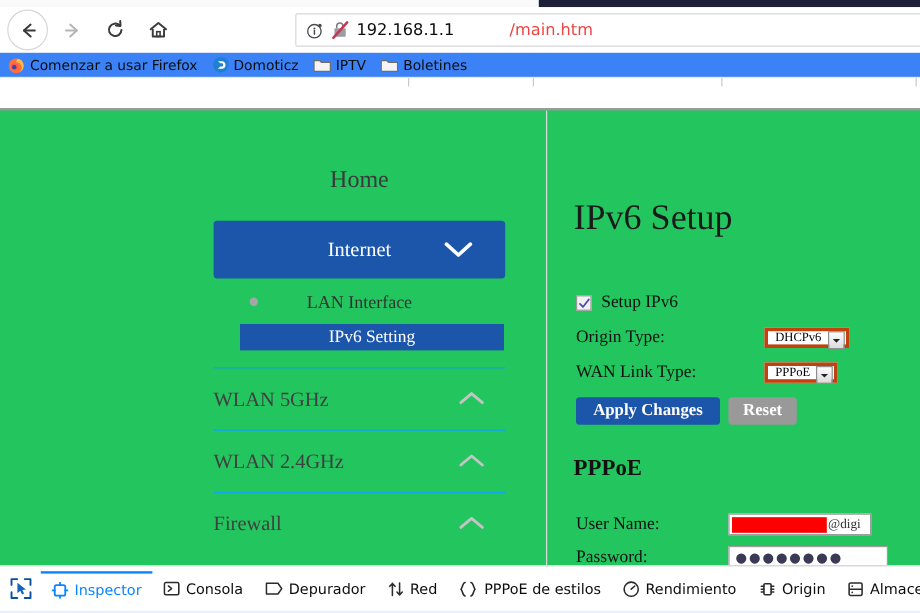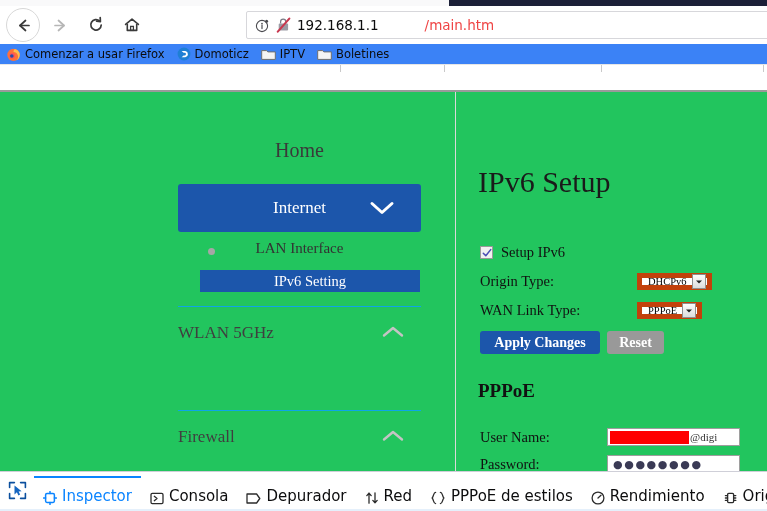--- a/index.html
+++ b/index.html
@@ -115,21 +115,21 @@
   }
   .side-main .lbl {
     font-family: "Liberation Serif", serif;
     font-size: 17px; color: #ffffff;
   }
   .side-main .chev { position: absolute; right: 26px; top: 16px; }
 
   .side-sub {
     position: absolute; left: 178px; top: 148px;
     width: 243px; height: 22px;
-    display: flex; align-items: flex-start; justify-content: center;
+    display: flex; align-items: flex-end; justify-content: center;
     cursor: pointer;
   }
   .side-sub .dot {
     position: absolute; left: 30px; top: 8px;
     width: 7px; height: 7px; border-radius: 50%; background: #a6a6a6;
   }
   .side-sub .lbl {
     font-family: "Liberation Serif", serif;
     font-size: 15px; color: #333333;
   }
@@ -190,23 +190,23 @@
   }
 
   .frow { position: absolute; left: 24px; display: flex; align-items: center; }
   .frow .flabel {
     font-family: "Liberation Serif", serif;
     font-size: 14.5px; color: #111111;
     width: 103px;
   }
   .selbox {
     height: 17px;
-    border: 5px solid #c2410c;
+    border: 3px solid #c2410c;
     background: #ffffff;
-    display: inline-flex; align-items: center;
+    display: inline-flex; 
     box-sizing: border-box;
     cursor: pointer;
   }
   .selbox .seltext {
     font-family: "Liberation Serif", serif;
     font-size: 10.5px; color: #000000;
     padding: 0 5px 0 6px;
     white-space: nowrap;
   }
   .selbox .arrowbtn {
@@ -278,24 +278,24 @@
     display: flex; align-items: center;
   }
   .dt-picker {
     width: 30px; height: 26px;
     display: flex; align-items: center; justify-content: center;
     margin-left: 2px; margin-right: 2px;
     cursor: pointer;
   }
   .dt-tab {
     height: 29px;
-    display: flex; align-items: flex-end;
+    display: flex; align-items: center;
     padding: 0 9px;
     font-family: "DejaVu Sans", sans-serif;
-    font-size: 15px;
+    font-size: 12px;
     color: #0c0c0d;
     white-space: nowrap;
     cursor: pointer;
     box-sizing: border-box;
   }
   .dt-tab.active {
     color: #0a84ff;
     border-top: 2px solid #0a84ff;
   }
   .dt-tab .ticon { margin-right: 5px; display: flex; align-items: center; }
@@ -435,20 +435,28 @@
 
       <div class="side-row" style="top:214px">
         <span class="lbl">WLAN 5GHz</span>
         <span class="chev">
           <svg width="24" height="14" viewBox="0 0 24 14">
             <path d="M3 10.5 L12 3 L21 10.5" fill="none" stroke="#c4c4c4" stroke-width="2.4" stroke-linecap="round" stroke-linejoin="round"></path>
           </svg>
         </span>
       </div>
 
+      <div class="side-row" style="top:266px">
+        <span class="lbl">WLAN 2.4GHz</span>
+        <span class="chev">
+          <svg width="24" height="14" viewBox="0 0 24 14">
+            <path d="M3 10.5 L12 3 L21 10.5" fill="none" stroke="#c4c4c4" stroke-width="2.4" stroke-linecap="round" stroke-linejoin="round"></path>
+          </svg>
+        </span>
+      </div>
 
       <div class="side-row" style="top:318px">
         <span class="lbl">Firewall</span>
         <span class="chev">
           <svg width="24" height="14" viewBox="0 0 24 14">
             <path d="M3 10.5 L12 3 L21 10.5" fill="none" stroke="#c4c4c4" stroke-width="2.4" stroke-linecap="round" stroke-linejoin="round"></path>
           </svg>
         </span>
       </div>
     </div>
@@ -493,21 +501,21 @@
         <span>Apply Changes</span>
       </div>
       <div class="btn secondary" style="left:151px; top:239px; width:57px;">
         <span>Reset</span>
       </div>
 
       <div class="h2" style="top:288px">PPPoE</div>
 
       <div class="frow" style="top:336px">
         <span class="flabel">User Name:</span>
-        <span class="inputbox" style="width:133px; margin-left:24px;align-items:center;">
+        <span class="inputbox" style="width:119px; margin-left:24px;align-items:center;">
           <span class="redacted" style="width:79px; margin-left:2px;"></span>
           <span class="suffix">@digi</span>
         </span>
       </div>
 
       <div class="frow" style="top:363px">
         <span class="flabel">Password:</span>
         <span class="inputbox" style="width:133px; margin-left:24px;">
           <span class="dots">●●●●●●●●</span>
         </span>

